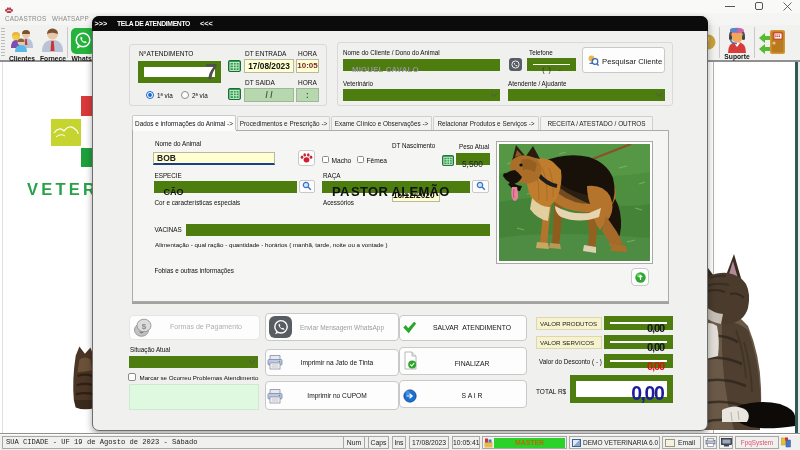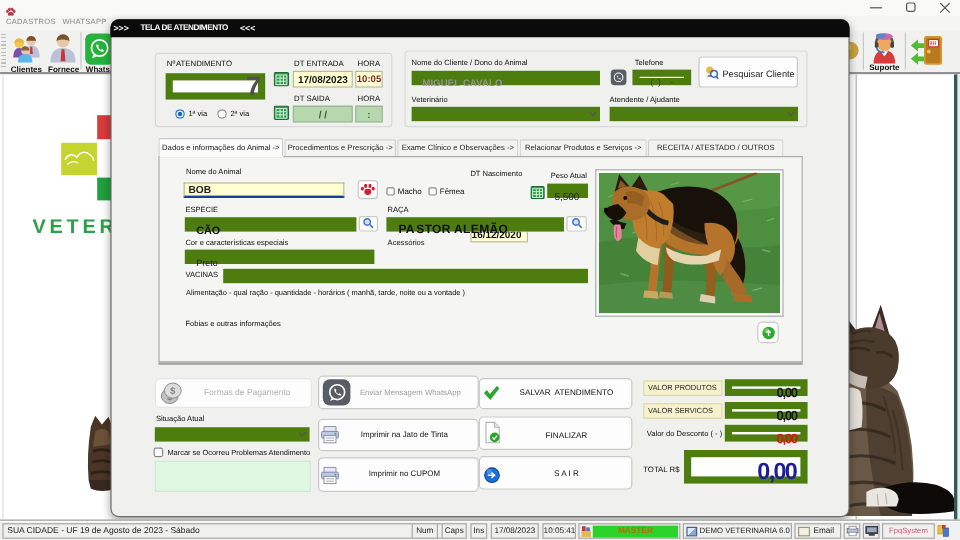--- a/index.html
+++ b/index.html
@@ -220,21 +220,21 @@
   <div class="abs" style="left:132px;top:115px;width:104px;height:16px;background:#fcfcfc;border:1px solid #c9c9c9;border-bottom:none;border-radius:2px 2px 0 0;font-size:6.4px;color:#111;text-align:center;line-height:15px;white-space:nowrap;">Dados e informações do Animal -&gt;</div>
   <div class="abs" style="left:237px;top:116px;width:93px;height:14px;background:#f3f3f1;border:1px solid #cfcfcf;border-bottom:none;border-radius:2px 2px 0 0;font-size:6.4px;color:#222;text-align:center;line-height:14px;white-space:nowrap;">Procedimentos e Prescrição -&gt;</div>
   <div class="abs" style="left:331px;top:116px;width:101px;height:14px;background:#f3f3f1;border:1px solid #cfcfcf;border-bottom:none;border-radius:2px 2px 0 0;font-size:6.4px;color:#222;text-align:center;line-height:14px;white-space:nowrap;">Exame Clínico e Observações -&gt;</div>
   <div class="abs" style="left:433px;top:116px;width:106px;height:14px;background:#f3f3f1;border:1px solid #cfcfcf;border-bottom:none;border-radius:2px 2px 0 0;font-size:6.4px;color:#222;text-align:center;line-height:14px;white-space:nowrap;">Relacionar Produtos e Serviços -&gt;</div>
   <div class="abs" style="left:540px;top:116px;width:113px;height:14px;background:#f3f3f1;border:1px solid #cfcfcf;border-bottom:none;border-radius:2px 2px 0 0;font-size:6.4px;color:#222;text-align:center;line-height:14px;white-space:nowrap;">RECEITA / ATESTADO / OUTROS</div>
 
   <div class="abs" style="left:132px;top:130px;width:537px;height:172px;background:#f5f5f3;border:1px solid #ababab;"></div>
   <div class="abs" style="left:133px;top:130px;width:103px;height:1px;background:#fcfcfc;"></div>
 
   <div class="lbl" style="left:155px;top:140px;">Nome do Animal</div>
-  <div class="yinp" style="left:153px;top:152px;width:134px;height:12.5px;font-size:8.5px;font-weight:bold;color:#222;line-height:10.5px;padding-left:3px;border-bottom:2px solid #1a3f8f;">BOB</div>
+  <div class="yinp" style="left:153px;top:152px;width:122px;height:12.5px;font-size:8.5px;font-weight:bold;color:#222;line-height:10.5px;padding-left:3px;border-bottom:2px solid #1a3f8f;">BOB</div>
   <div class="btn" style="left:298px;top:150px;width:17px;height:15.5px;border-radius:3px;"></div>
   <svg class="abs" style="left:300px;top:153px;" width="13" height="10" viewBox="0 0 13 10">
     <ellipse cx="2" cy="4.2" rx="1.3" ry="1.6" fill="#cc1f2f"></ellipse>
     <ellipse cx="11" cy="4.2" rx="1.3" ry="1.6" fill="#cc1f2f"></ellipse>
     <ellipse cx="4.7" cy="1.9" rx="1.3" ry="1.7" fill="#cc1f2f"></ellipse>
     <ellipse cx="8.3" cy="1.9" rx="1.3" ry="1.7" fill="#cc1f2f"></ellipse>
     <ellipse cx="6.5" cy="6.8" rx="2.9" ry="2.6" fill="#cc1f2f"></ellipse>
   </svg>
   <div class="abs" style="left:322px;top:156px;width:7px;height:7px;background:#fff;border:1px solid #8a8a8a;border-radius:1.5px;"></div>
   <div class="lbl" style="left:331.5px;top:156.5px;font-size:6.6px;">Macho</div>
@@ -251,29 +251,28 @@
   <div class="inp" style="left:456px;top:153px;width:34px;height:12px;font-size:8.3px;color:#222;text-align:right;line-height:10.5px;padding-right:3px;">5,500</div>
 
   <div class="lbl" style="left:154.5px;top:172px;">ESPECIE</div>
   <div class="inp" style="left:153.5px;top:180.5px;width:143px;height:11.5px;font-size:9px;font-weight:bold;color:#111;line-height:10px;padding-left:4px;">CÃO</div>
   <div class="btn" style="left:299px;top:179.5px;width:16px;height:13px;border-radius:2px;"></div>
   <svg class="abs" style="left:302px;top:181px;" width="10" height="10" viewBox="0 0 10 10">
     <circle cx="4" cy="4" r="2.7" fill="#cde4f5" stroke="#3a6fc9" stroke-width="1.2"></circle>
     <path d="M6.1,6.1 L8.8,8.8" stroke="#3a6fc9" stroke-width="1.4"></path>
   </svg>
   <div class="lbl" style="left:323px;top:172px;">RAÇA</div>
-  <div class="inp" style="left:322px;top:180.5px;width:148px;height:11.5px;font-size:10px;font-weight:bold;color:#111;line-height:10px;padding-left:4px;letter-spacing:0.3px;">PA STOR ALEMÃO</div>
+  <div class="inp" style="left:322px;top:180.5px;width:148px;height:11.5px;font-size:13px;font-weight:bold;color:#111;line-height:10px;padding-left:4px;letter-spacing:0.3px;">PA STOR ALEMÃO</div>
   <div class="btn" style="left:472px;top:179.5px;width:17px;height:13px;border-radius:2px;"></div>
   <svg class="abs" style="left:475.5px;top:181px;" width="10" height="10" viewBox="0 0 10 10">
     <circle cx="4" cy="4" r="2.7" fill="#cde4f5" stroke="#3a6fc9" stroke-width="1.2"></circle>
     <path d="M6.1,6.1 L8.8,8.8" stroke="#3a6fc9" stroke-width="1.4"></path>
   </svg>
 
   <div class="lbl" style="left:154.5px;top:199px;">Cor e características especiais</div>
-  <div class="inp" style="left:153.5px;top:207.5px;width:158.5px;height:12.5px;font-size:7.5px;color:#222;line-height:11px;padding-left:4px;">Preto</div>
   <div class="lbl" style="left:323px;top:199px;">Acessórios</div>
 
   <div class="lbl" style="left:154.5px;top:226px;">VACINAS</div>
   <div class="inp" style="left:186px;top:223.5px;width:304px;height:12px;"></div>
 
   <div class="lbl" style="left:155px;top:240.5px;font-size:6.2px;">Alimentação - qual ração - quantidade - horários ( manhã, tarde, noite ou a vontade )</div>
 
   <div class="lbl" style="left:154.5px;top:266.5px;">Fobias e outras informações</div>
 
   <div class="abs" style="left:496px;top:141px;width:157px;height:123px;background:#fff;border:1px solid #a8a8a8;padding:2px;">
@@ -411,21 +410,21 @@
   <div class="abs" style="left:536px;top:335.5px;width:66px;height:13px;background:#f5f2cd;border:1px solid #dcd7ae;font-size:6.2px;color:#222;line-height:11.5px;padding-left:3px;white-space:nowrap;">VALOR SERVICOS</div>
   <div class="inp" style="left:603.5px;top:334.5px;width:69.5px;height:14px;font-size:11px;font-weight:bold;color:#16161e;text-align:right;line-height:12.5px;padding-right:3px;letter-spacing:-1.1px;">0,00</div>
   <div class="lbl" style="left:539px;top:357.5px;">Valor do Desconto ( - )</div>
   <div class="inp" style="left:603.5px;top:354px;width:69.5px;height:14px;font-size:11px;font-weight:bold;color:#e01010;text-align:right;line-height:12.5px;padding-right:3px;letter-spacing:-1.1px;">0,00</div>
   <div class="lbl" style="left:536px;top:388px;font-size:6.5px;">TOTAL R$</div>
   <div class="inp" style="left:569.5px;top:375px;width:103px;height:27.5px;font-size:19.5px;font-weight:bold;color:#1c1c9b;text-align:right;line-height:25px;padding-right:3px;letter-spacing:-1.4px;">0,00</div>
 
   <div class="abs" style="left:0;top:433px;width:800px;height:17px;background:#f0f0ee;"></div>
   <div class="abs" style="left:0;top:433px;width:800px;height:1px;background:#909090;"></div>
   <div class="abs" style="left:0;top:434px;width:800px;height:1px;background:#fdfdfd;"></div>
-  <div class="sp" style="left:2px;top:436px;width:372px;text-align:left;padding-left:3px;font-size:7.1px;">SUA CIDADE - UF 19 de Agosto de 2023 - Sábado</div>
+  <div class="sp" style="left:2px;top:436px;width:372px;text-align:left;padding-left:3px;font-size:7.1px;font-family:Liberation Mono, monospace;">SUA CIDADE - UF 19 de Agosto de 2023 - Sábado</div>
   <div class="sp" style="left:343px;top:436px;width:22px;">Num</div>
   <div class="sp" style="left:368px;top:436px;width:21px;">Caps</div>
   <div class="sp" style="left:392px;top:436px;width:14px;">Ins</div>
   <div class="sp" style="left:409px;top:436px;width:40px;">17/08/2023</div>
   <div class="sp" style="left:452px;top:436px;width:28px;">10:05:41</div>
   <div class="sp" style="left:482px;top:436px;width:85px;"></div>
   <svg class="abs" style="left:483.5px;top:437.5px;" width="9" height="10" viewBox="0 0 9 10">
     <rect x="0.5" y="4" width="8" height="5.5" fill="#e8b84c"></rect>
     <rect x="1" y="0.5" width="3" height="4" fill="#cc3333"></rect>
     <rect x="4.5" y="1.5" width="3" height="3" fill="#4a76c9"></rect>

